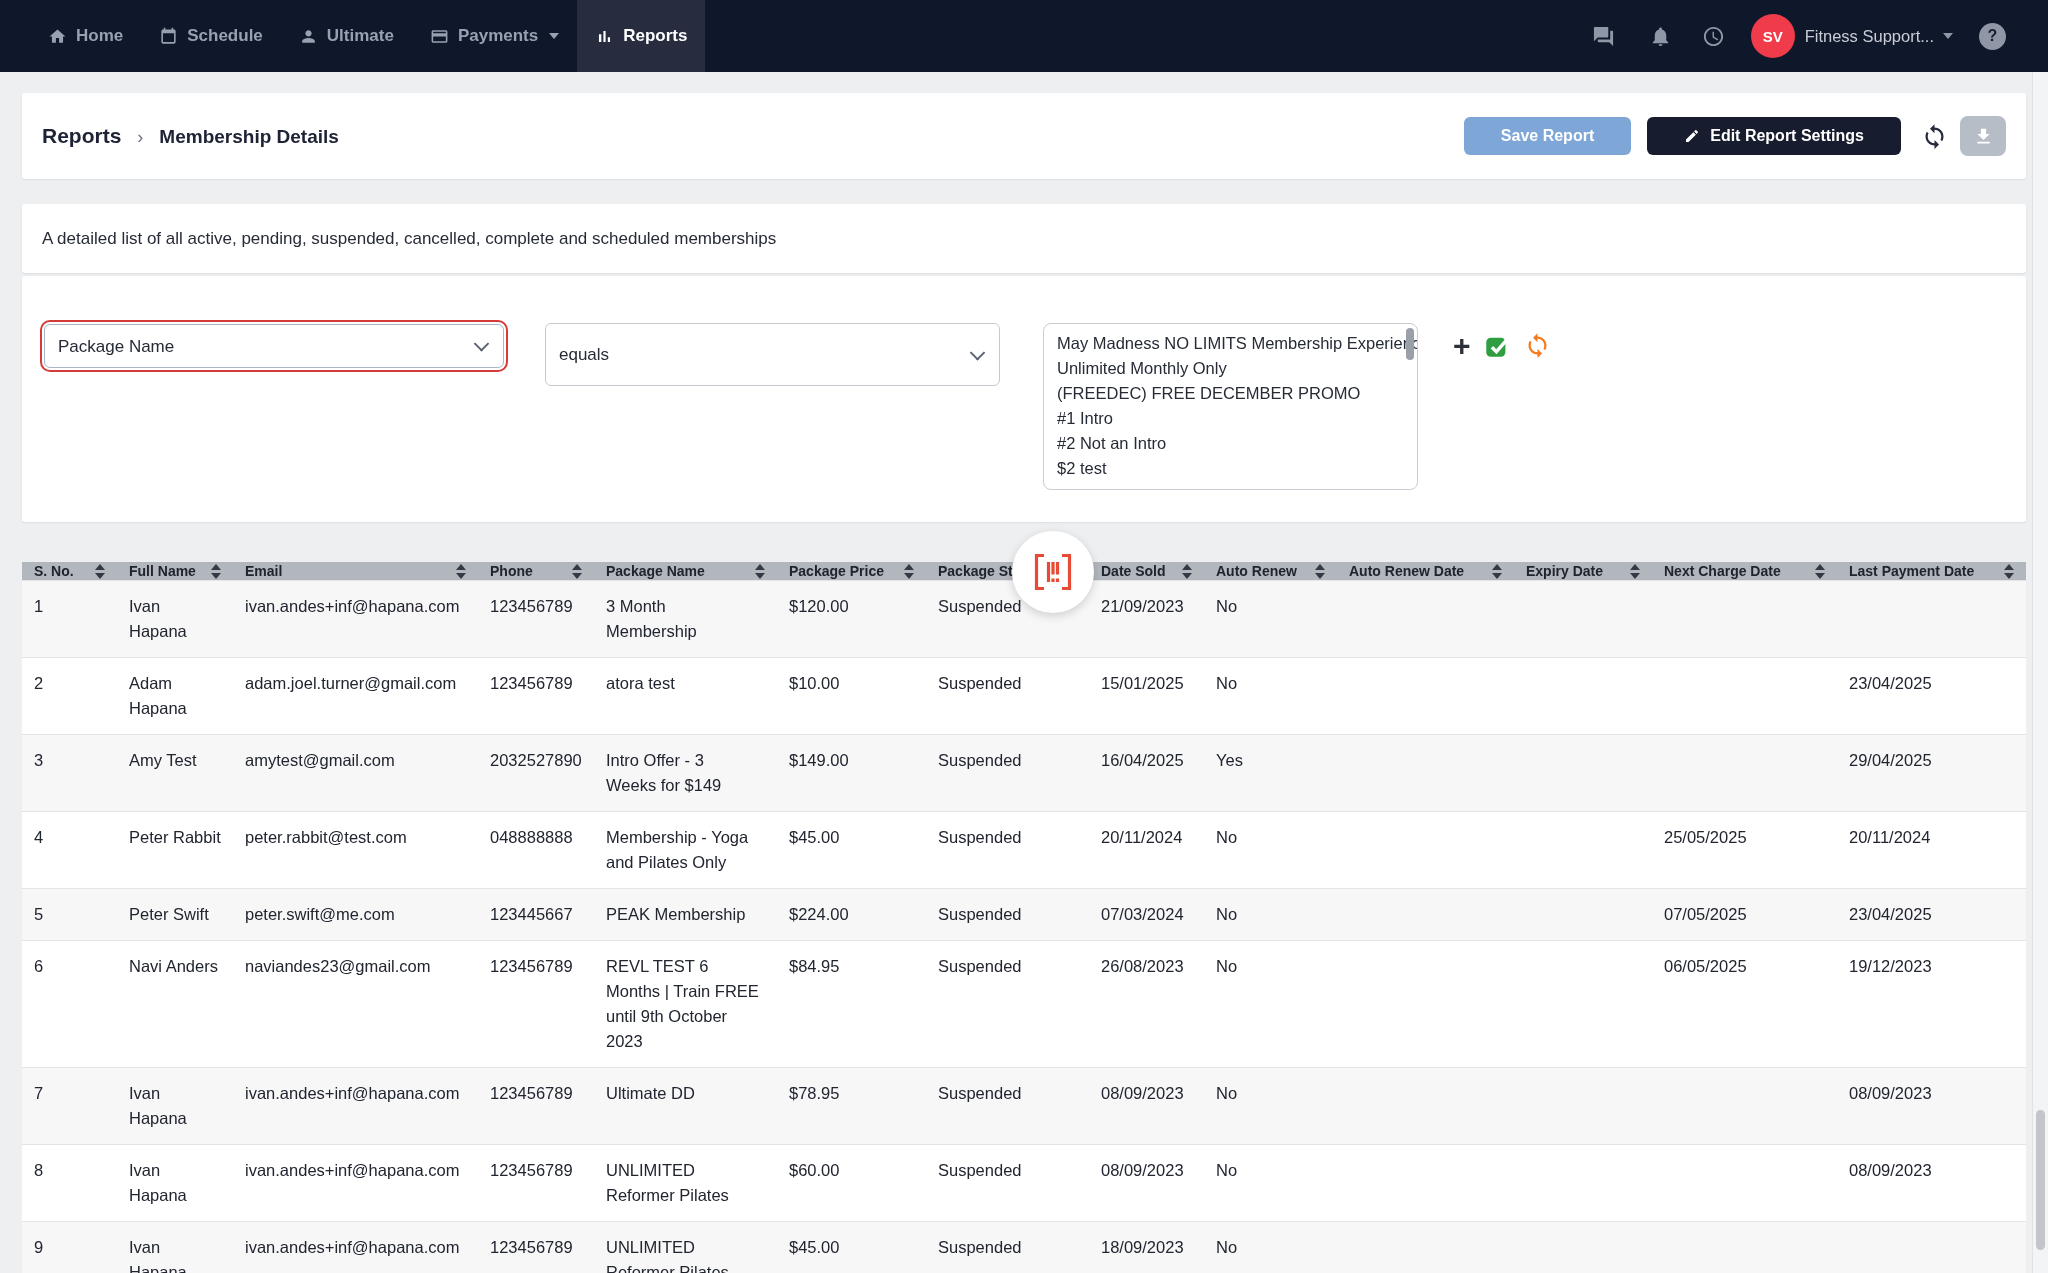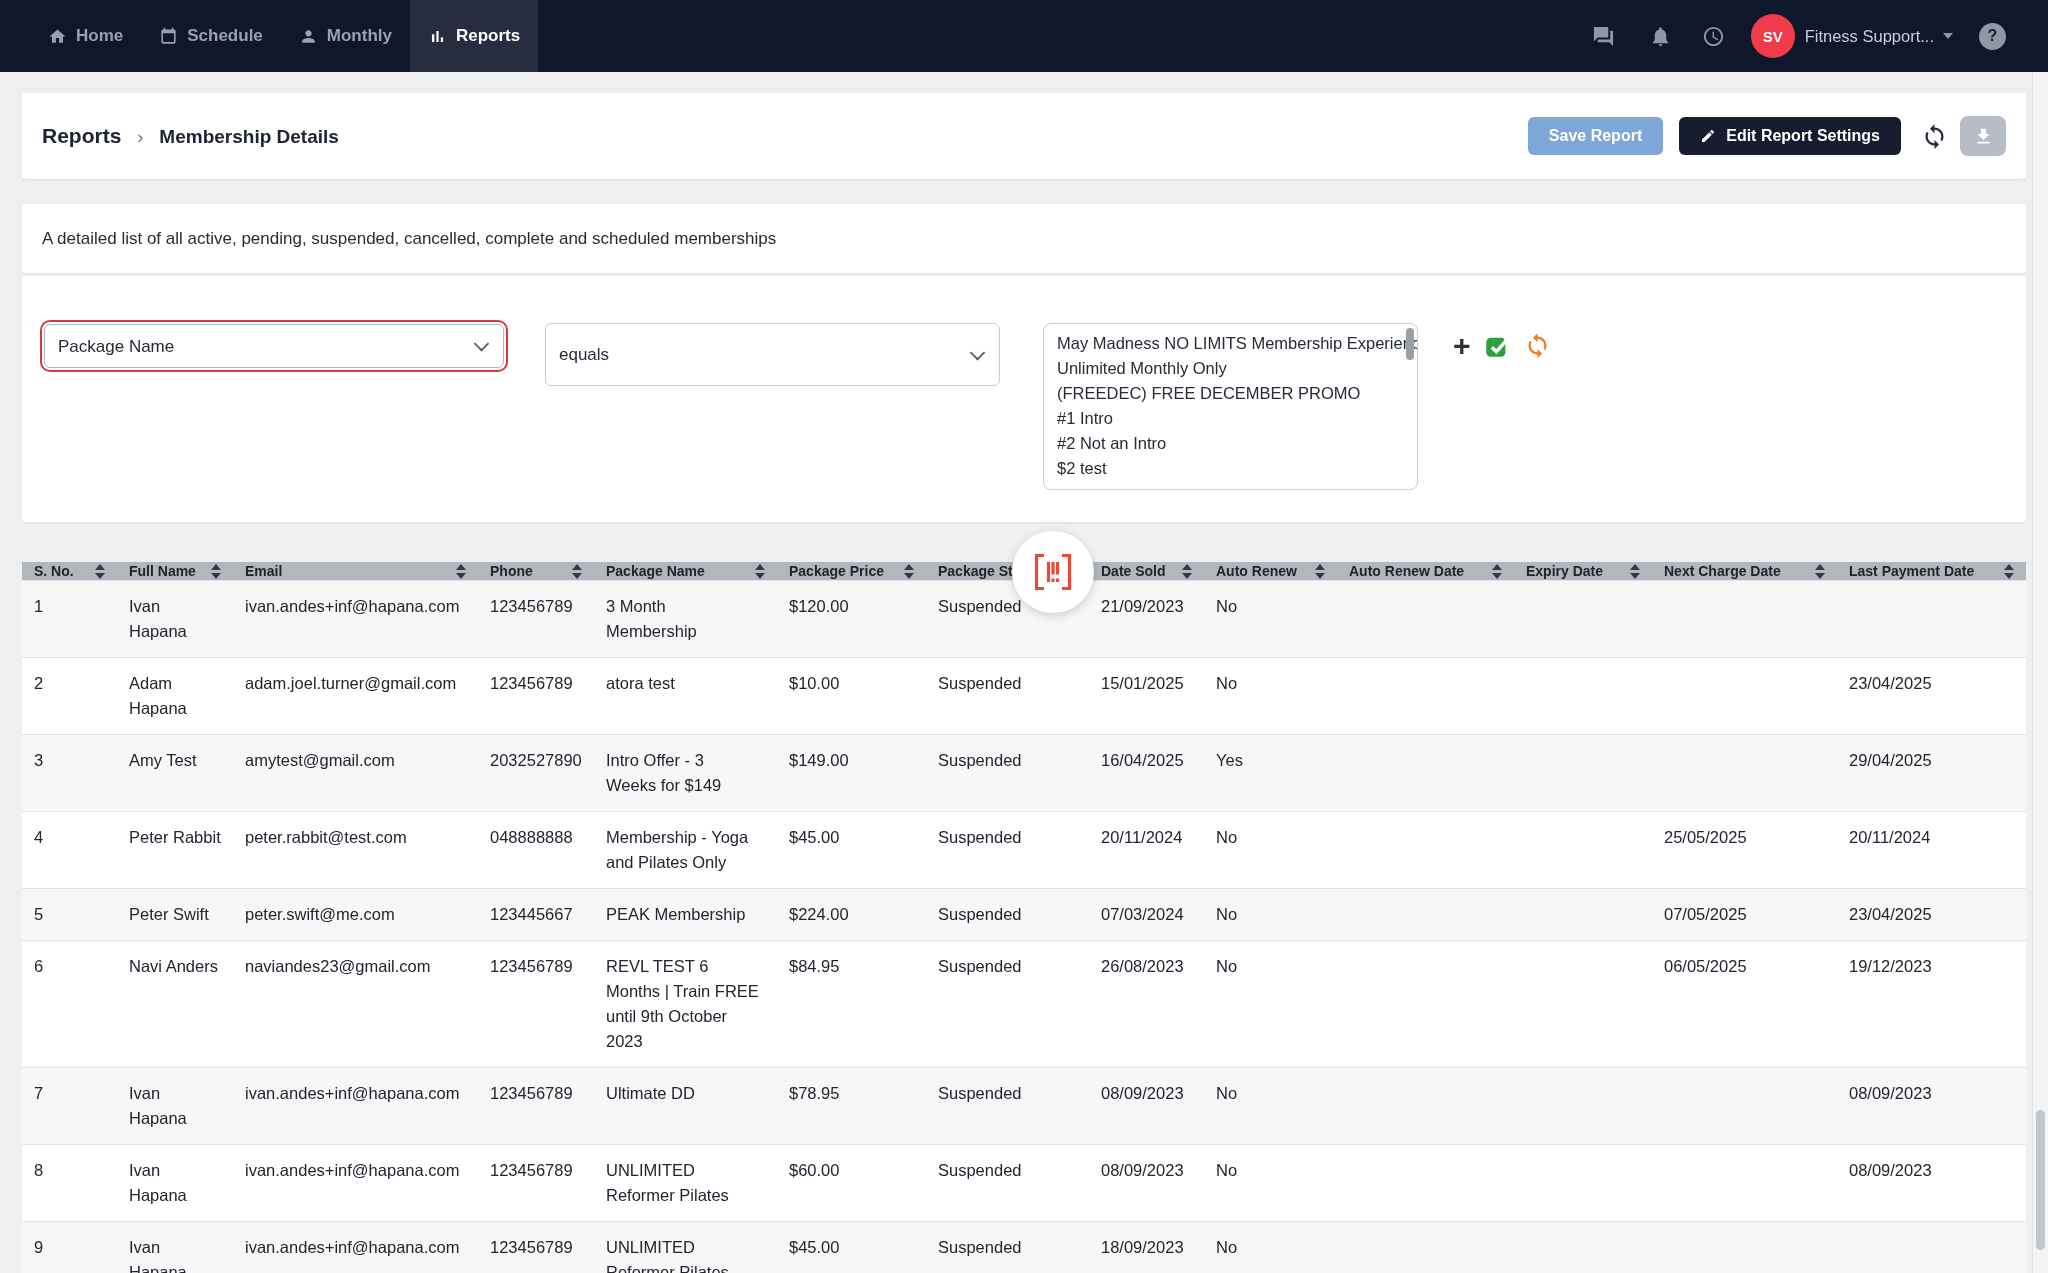--- a/index.html
+++ b/index.html
@@ -21,21 +21,21 @@
   .help-circle{width:27px;height:27px;border-radius:50%;background:#8f96a6;color:#191e30;font-weight:700;font-size:16px;display:flex;align-items:center;justify-content:center;cursor:pointer;}
 
   
   .card{position:absolute;left:22px;width:2004px;background:#fff;border-radius:3px;box-shadow:0 1px 2px rgba(16,24,40,.08);}
   .card-head{top:93px;height:86px;display:flex;align-items:center;justify-content:space-between;padding:0 20px;box-sizing:border-box;}
   .crumbs{display:flex;align-items:baseline;gap:16px;}
   .crumb-root{font-size:21px;font-weight:700;color:#1d2235;cursor:pointer;}
   .crumb-sep{font-size:18px;color:#6a7080;}
   .crumb-cur{font-size:19px;font-weight:600;color:#1d2235;}
   .head-actions{display:flex;align-items:center;}
-  .btn{border:none;border-radius:6px;font-family:inherit;font-size:16px;font-weight:600;color:#fff;padding:10px 21px;display:flex;align-items:center;gap:10px;cursor:pointer;}
+  .btn{border:none;border-radius:6px;font-family:inherit;font-size:16px;font-weight:600;color:#fff;padding:10px 37px;display:flex;align-items:center;gap:10px;cursor:pointer;}
   .btn-save{background:#7ea7d8;}
   .btn-edit{background:#171c2e;margin-left:16px;}
   .btn svg{width:16px;height:16px;fill:#fff;}
   .ic-refresh-dark{width:27px;height:27px;fill:#262c3c;margin-left:20px;cursor:pointer;}
   .btn-download{width:46px;height:40px;border-radius:8px;background:#b6bdc7;border:none;display:flex;align-items:center;justify-content:center;margin-left:12px;cursor:pointer;}
   .btn-download svg{width:21px;height:21px;fill:#fff;}
 
   .card-desc{top:204px;height:69px;display:flex;align-items:center;padding:0 20px;box-sizing:border-box;}
   .desc-text{font-size:17px;color:#262b36;}
 
@@ -93,21 +93,28 @@
         <div class="nav-item">
           <svg viewBox="0 0 24 24">
             <path d="M19 3h-1V1h-2v2H8V1H6v2H5c-1.11 0-1.99.9-1.99 2L3 19c0 1.1.89 2 2 2h14c1.1 0 2-.9 2-2V5c0-1.1-.9-2-2-2zm0 16H5V8h14v11z"></path>
           </svg>
           <span>Schedule</span>
         </div>
         <div class="nav-item">
           <svg viewBox="0 0 24 24">
             <path d="M12 12c2.21 0 4-1.79 4-4s-1.79-4-4-4-4 1.79-4 4 1.79 4 4 4zm0 2c-2.67 0-8 1.34-8 4v2h16v-2c0-2.66-5.33-4-8-4z"></path>
           </svg>
-          <span>Monthly</span>
+          <span>Ultimate</span>
+        </div>
+        <div class="nav-item">
+          <svg viewBox="0 0 24 24">
+            <path d="M20 4H4c-1.11 0-1.99.89-1.99 2L2 18c0 1.11.89 2 2 2h16c1.11 0 2-.89 2-2V6c0-1.11-.89-2-2-2zm0 14H4v-6h16v6zm0-10H4V6h16v2z"></path>
+          </svg>
+          <span>Payments</span>
+          <span class="caret"></span>
         </div>
         <div class="nav-item active">
           <svg viewBox="0 0 24 24">
             <path d="M5 9.2h3V19H5zM10.6 5h2.8v14h-2.8zm5.6 8H19v6h-2.8z"></path>
           </svg>
           <span>Reports</span>
         </div>
       </div>
     <div class="nav-right">
       <svg class="nav-ic sp34" viewBox="0 0 24 24">

